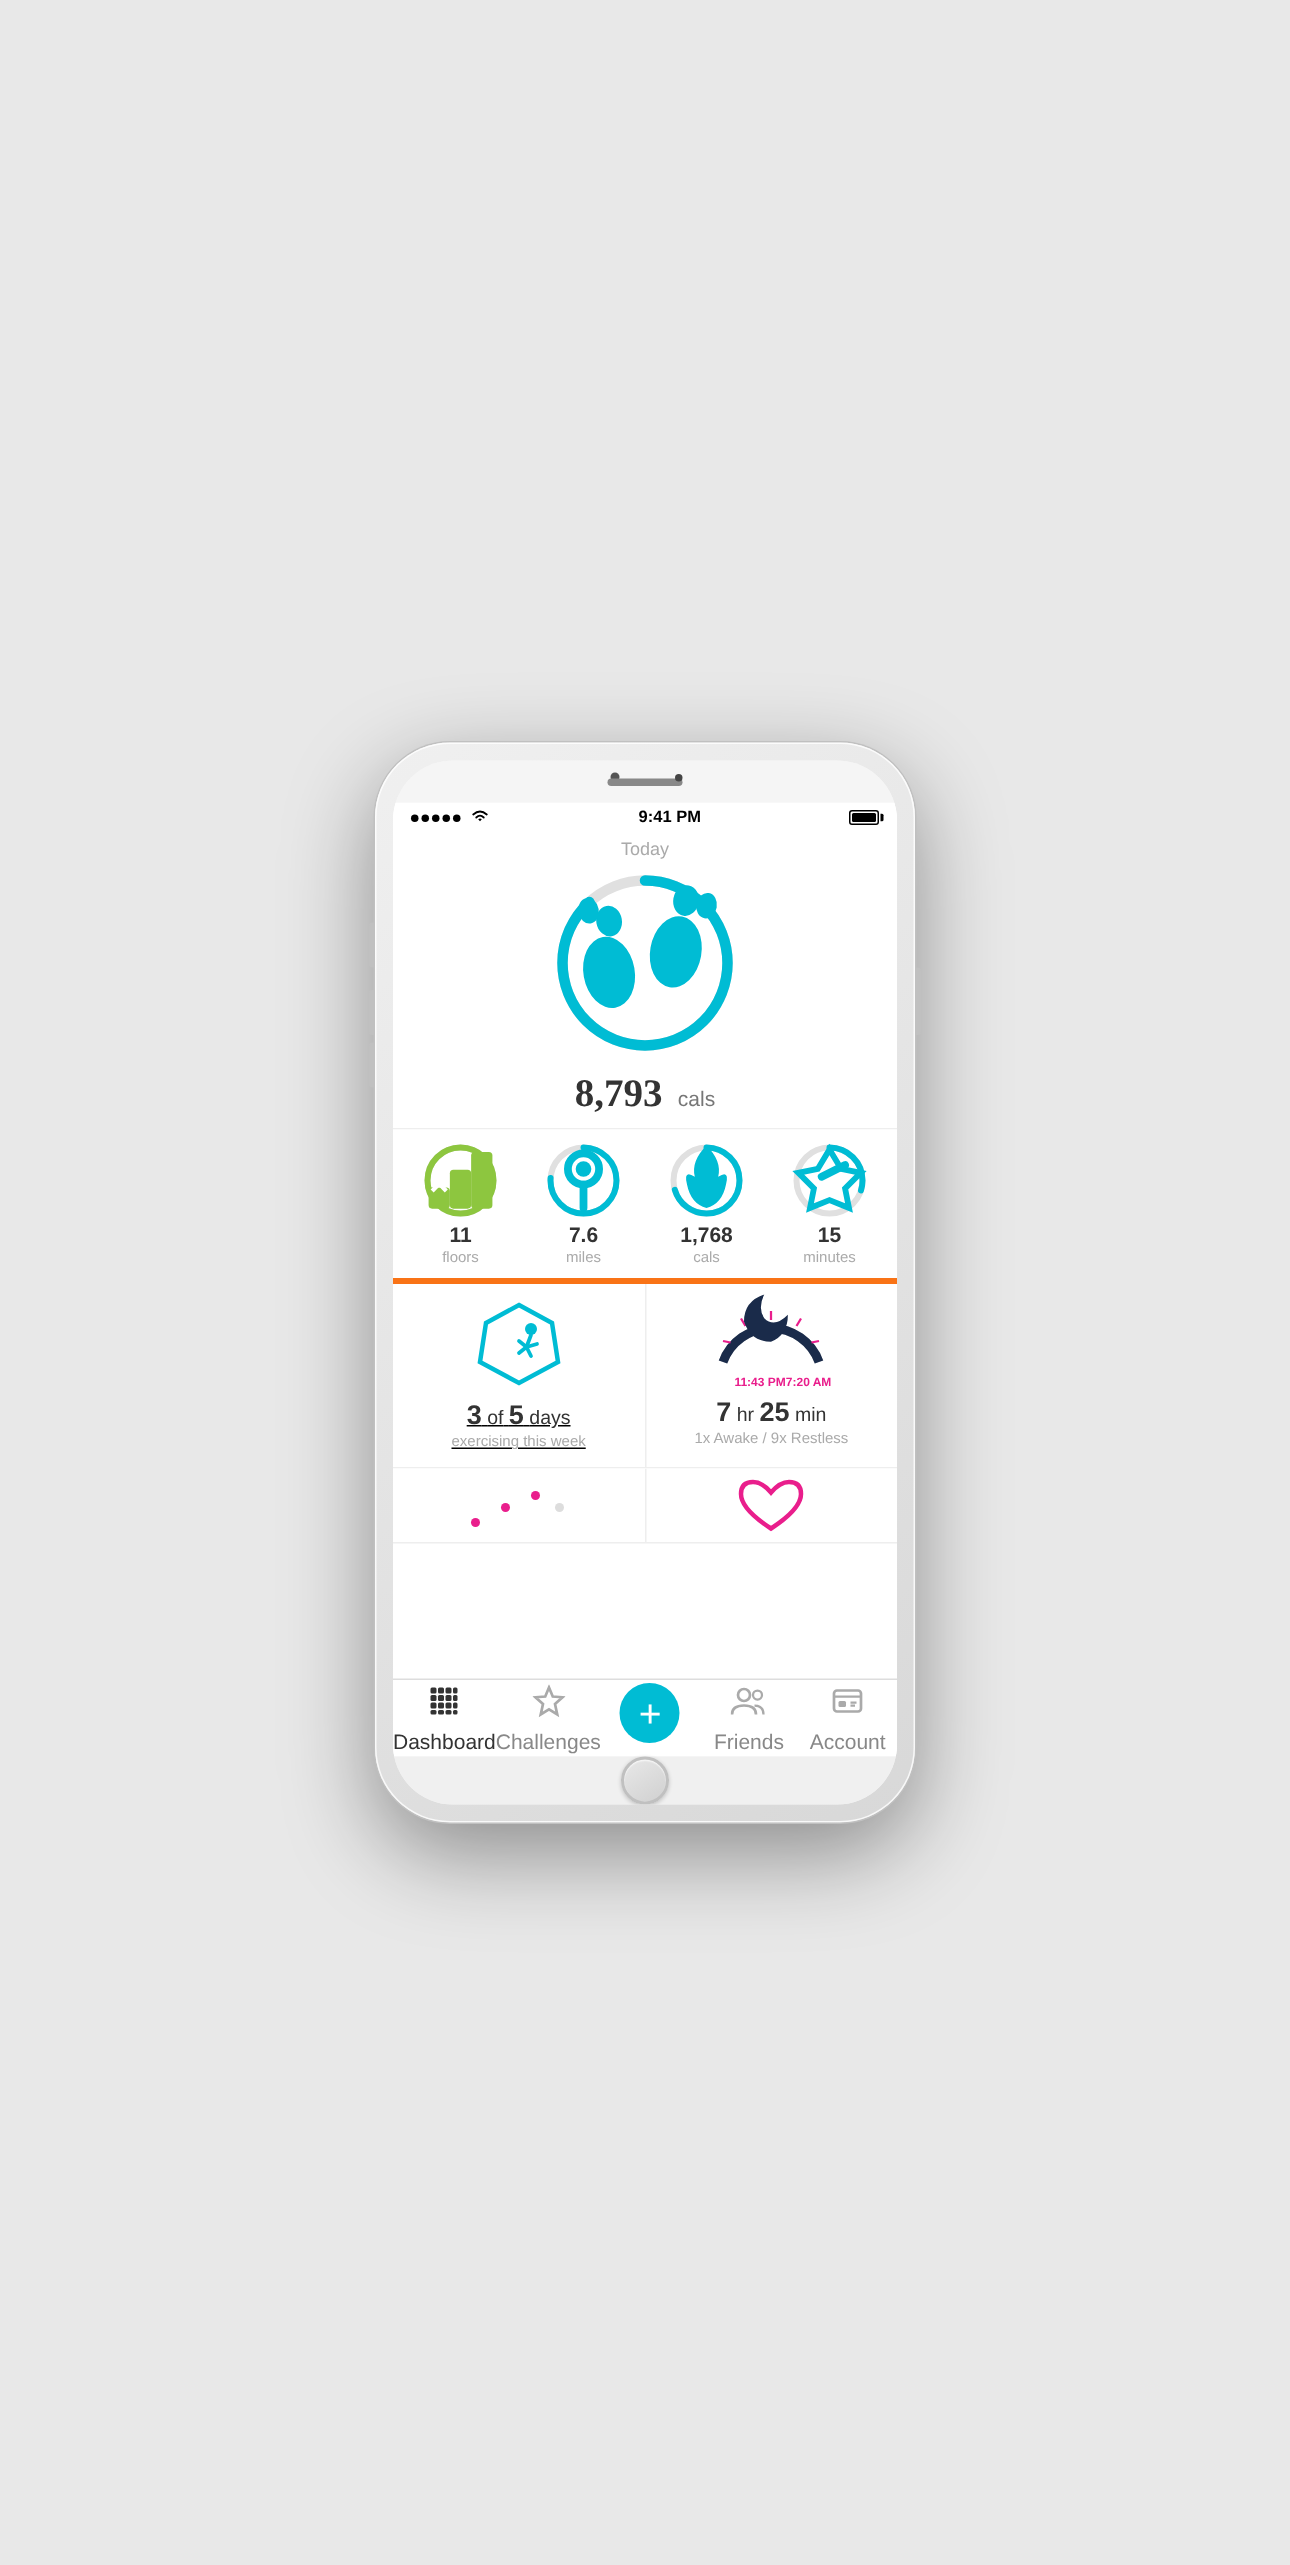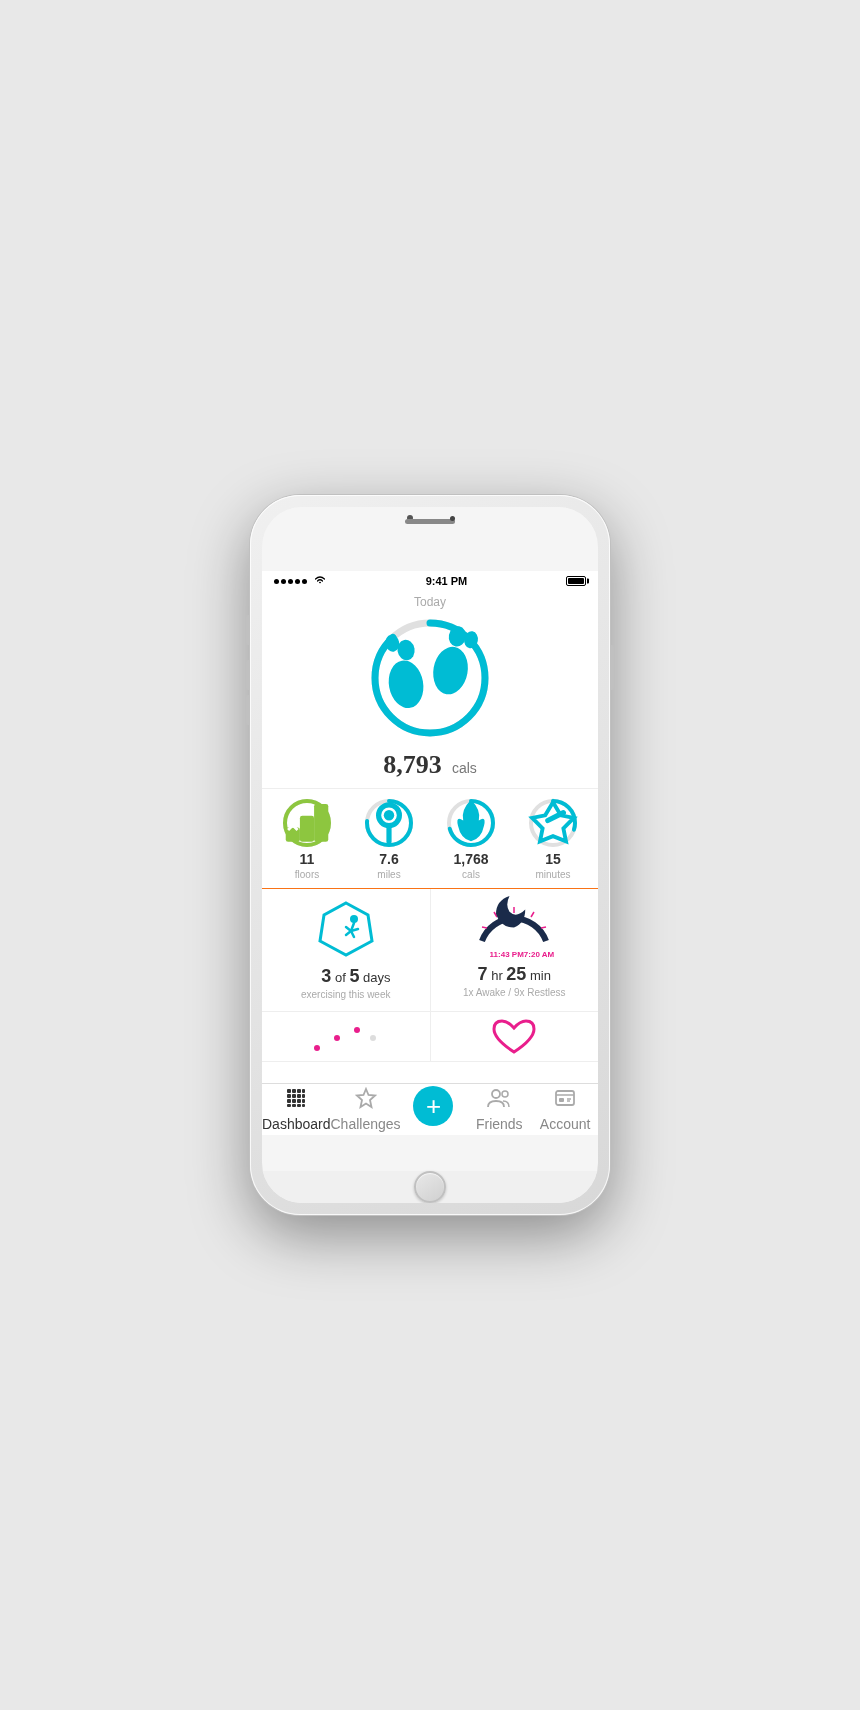--- a/index.html
+++ b/index.html
@@ -50,21 +50,20 @@
 
     .phone-inner {
       width: 100%;
       height: 100%;
       background: #f5f5f5;
       border-radius: 40px;
       overflow: hidden;
       position: relative;
       display: flex;
       flex-direction: column;
-      gap: 36px;
     }
 
     
     .phone-top {
       position: relative;
       height: 28px;
       background: #f5f5f5;
       display: flex;
       justify-content: center;
       align-items: flex-end;
@@ -301,21 +300,21 @@
       margin-left: 3px;
     }
 
     
     .stats-row {
       display: flex;
       justify-content: space-around;
       align-items: center;
       padding: 8px 4px;
       background: #fff;
-      border-bottom: 1px solid #f97316;
+      border-bottom: 4px solid #f97316;
     }
     .stat-item {
       display: flex;
       flex-direction: column;
       align-items: center;
       gap: 2px;
     }
     .stat-ring-container {
       position: relative;
       width: 52px;
@@ -360,22 +359,23 @@
     .exercise-panel {
       border-right: 1px solid #eee;
     }
 
     .exercise-badge {
       width: 60px;
       height: 60px;
       margin-bottom: 6px;
     }
     .exercise-stats {
-      text-align: right;
+      text-align: center;
       line-height: 1.3;
+      text-decoration: underline;
     }
     .exercise-main {
       font-size: 13px;
       color: #333;
     }
     .exercise-main .big {
       font-size: 18px;
       font-weight: 600;
     }
     .exercise-sub {

